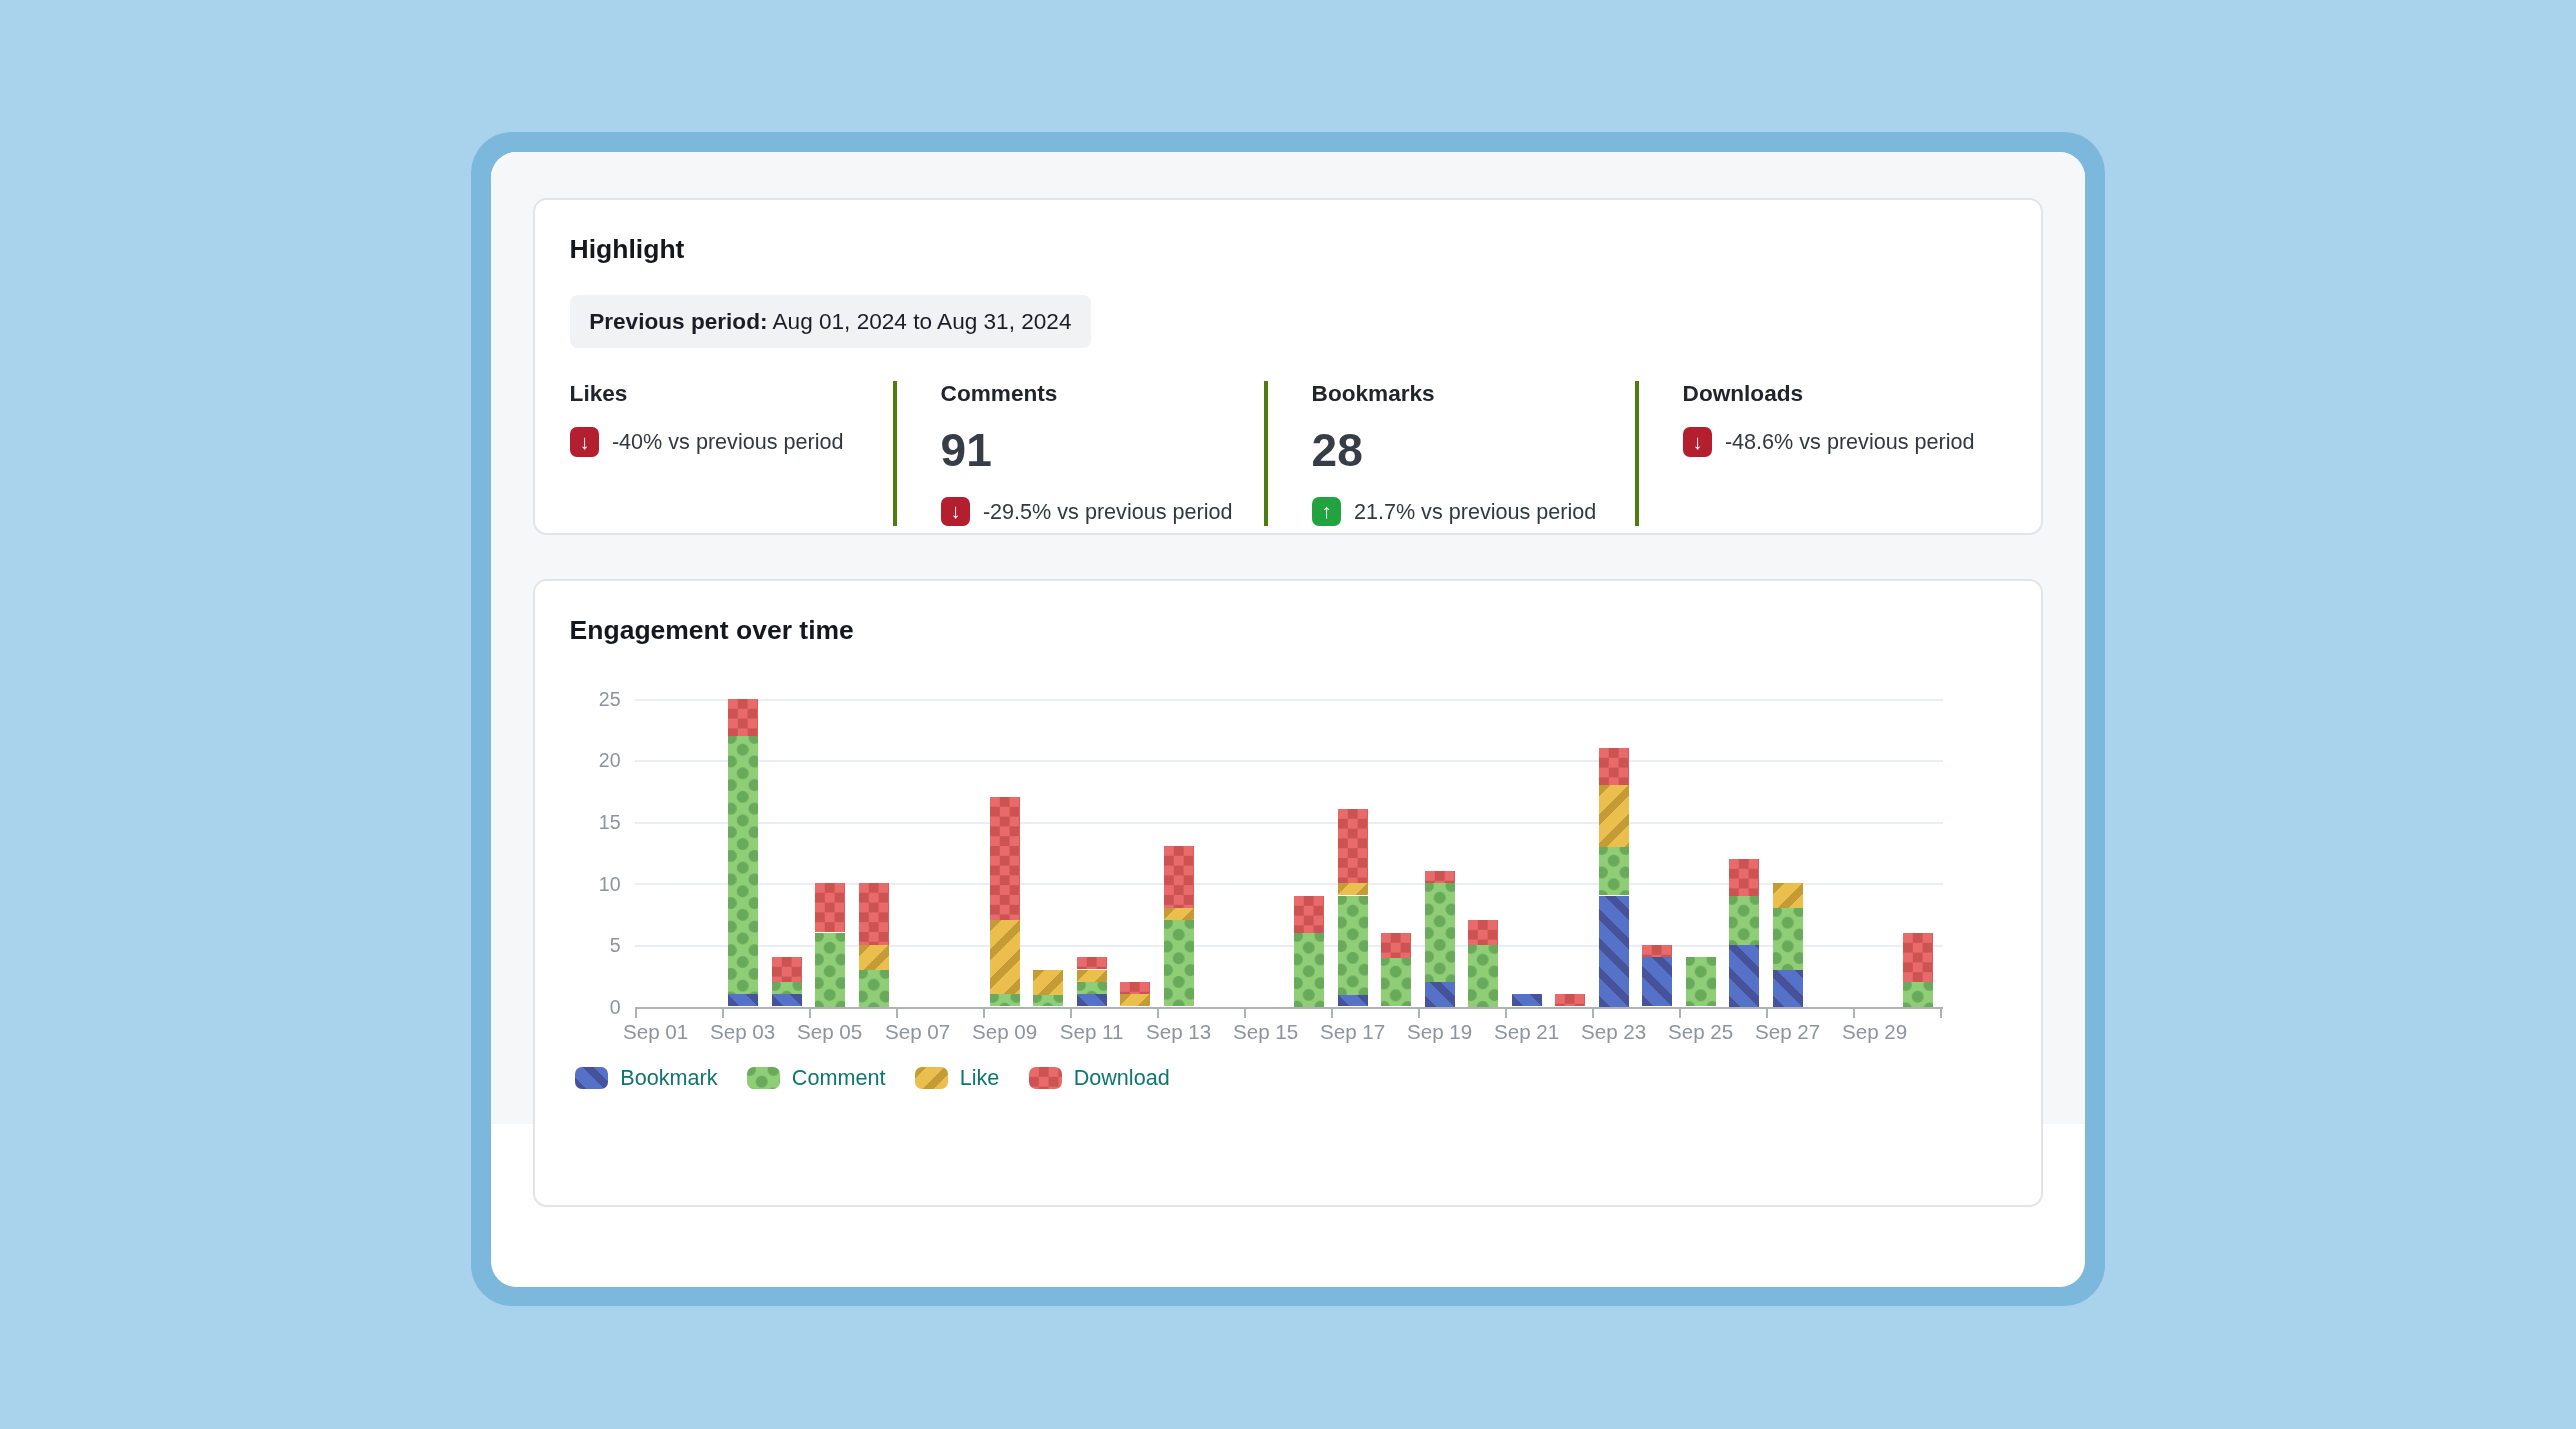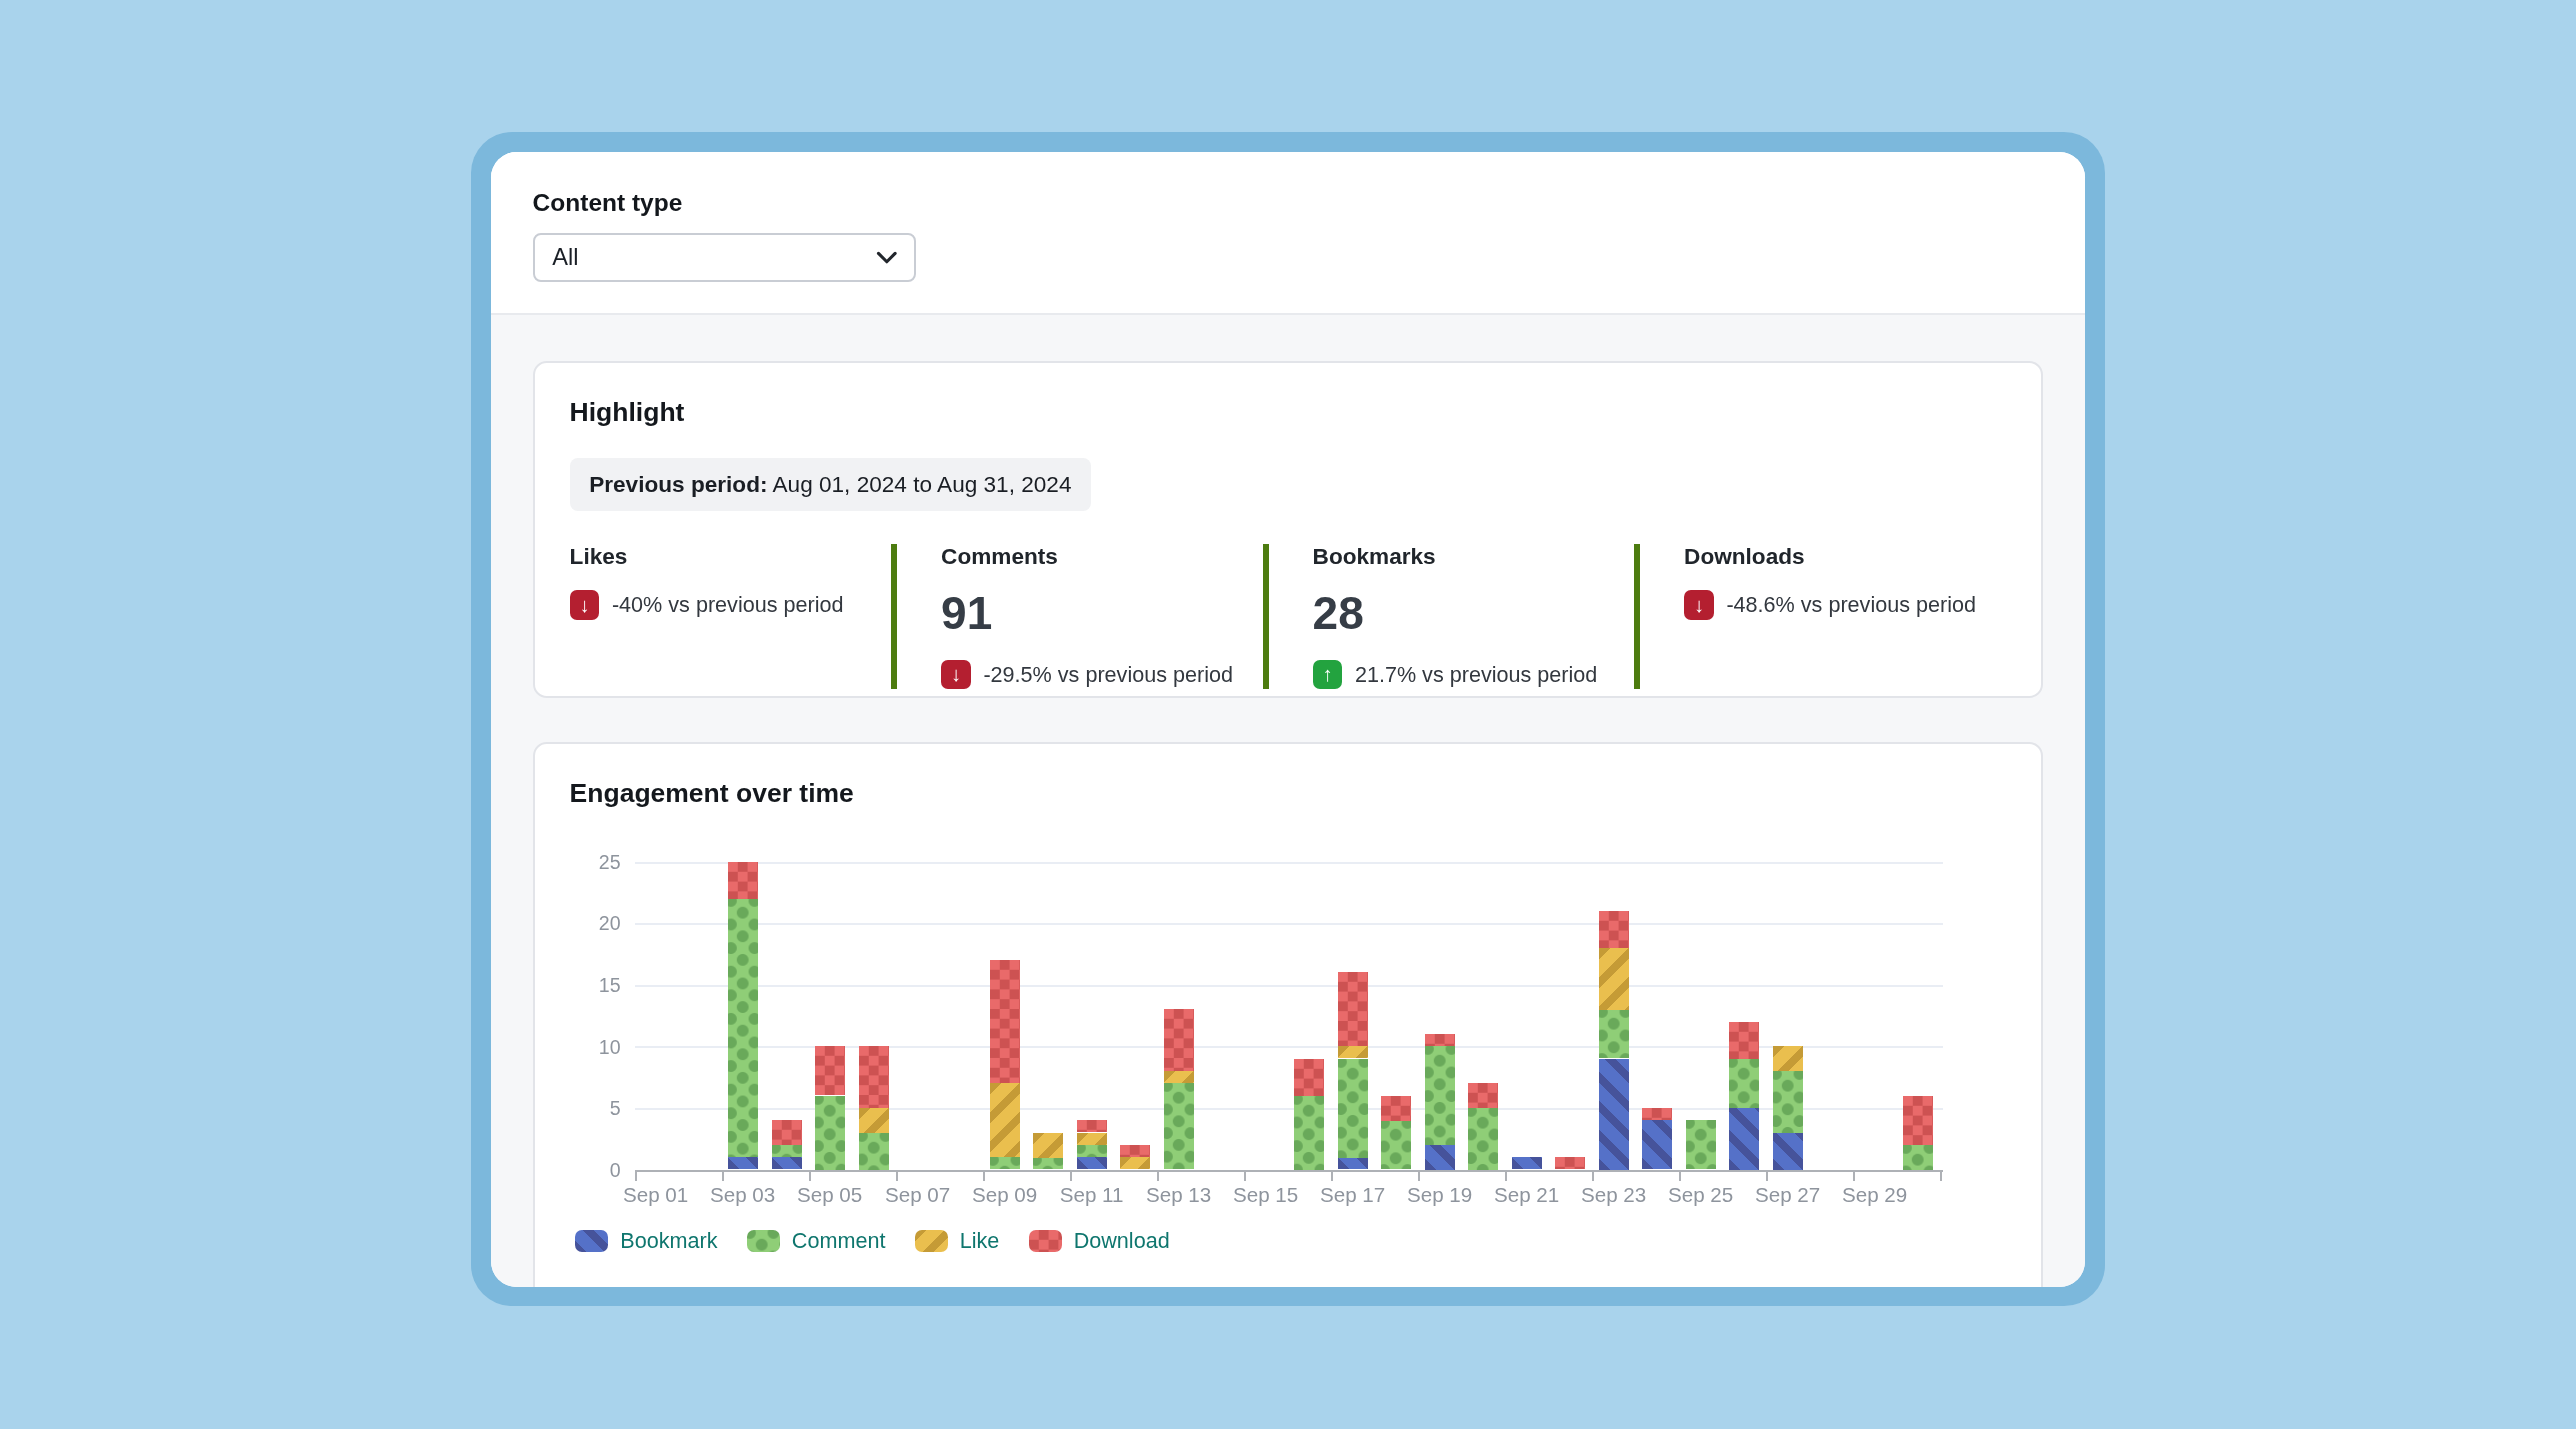--- a/index.html
+++ b/index.html
@@ -43,21 +43,21 @@
   .card-chart { margin-top:44px; height:628px; }
 
   .periods { display:flex; gap:19.6px; margin-top:29.5px; }
   .pill {
     background:#f1f2f4; border-radius:7.9px; padding:13.7px 19.6px;
     font-size:22.6px; color:#1a1e24; white-space:nowrap;
   }
   .pill b { font-weight:700; }
 
   .stats { display:flex; margin-top:33px; }
-  .stat { flex:1; padding-left:44px; border-left:6px solid #4d7c0f; }
+  .stat { flex:1; padding-left:44px; border-left:4px solid #4d7c0f; }
   .stat:first-child { padding-left:0; border-left:none; }
   .stat-label { font-size:22.6px; font-weight:700; color:#20252b; }
   .stat-value { font-size:46px; font-weight:700; color:#363d46; margin-top:15.7px; }
   .stat-change { display:flex; align-items:center; gap:12.8px; margin-top:19.6px; font-size:21.6px; color:#33383f; }
   .badge {
     width:29.5px; height:29.5px; border-radius:6.9px;
     display:flex; align-items:center; justify-content:center;
     color:#fff; font-size:20.6px; font-weight:700; line-height:1;
   }
   .badge.down { background:#b41f30; }
@@ -83,31 +83,20 @@
   .legend-item { display:flex; align-items:center; gap:11.8px; cursor:pointer; }
   .legend-swatch { width:33px; height:22.6px; border-radius:6.9px; }
   .legend-label { font-size:21.6px; color:#0f766e; }
 </style>
 </head>
 <body>
 
 <div class="frame">
   <div class="window">
 
-    <div class="header">
-      <div class="filter-label">Content type</div>
-      <div class="select" role="combobox">
-        <span>All</span>
-        <span style="display:flex;">
-          <svg width="21.6" height="13.7" viewBox="0 0 22 14">
-              <path d="M2.5 2.5 L11 11 L19.5 2.5" stroke="#22262c" stroke-width="3.2" fill="none" stroke-linecap="round" stroke-linejoin="round"></path>
-            </svg>
-        </span>
-      </div>
-    </div>
 
     <div class="main">
 
       <div class="card card-highlight">
         <h2>Highlight</h2>
         <div class="periods">
           <div class="pill">
             <b>Previous period:</b>
             <span>Aug 01, 2024 to Aug 31, 2024</span>
           </div>

